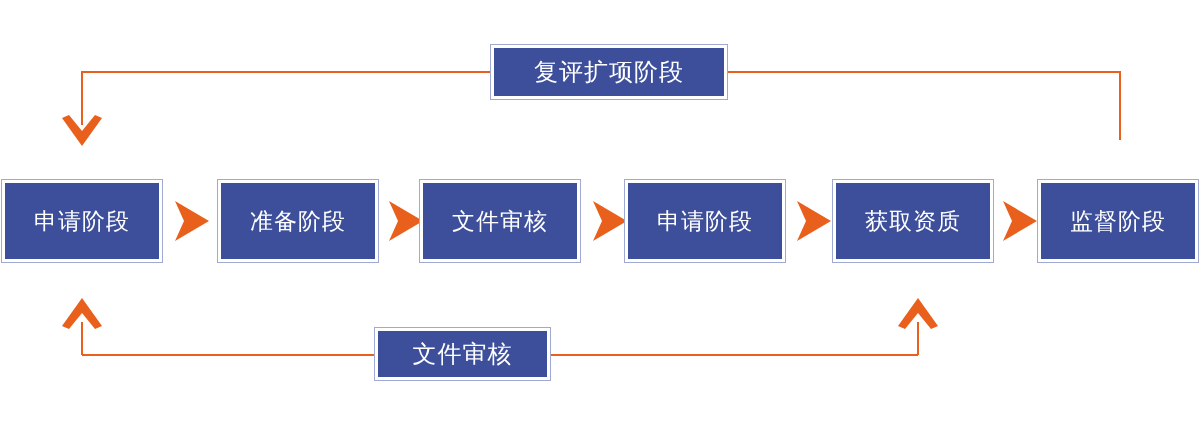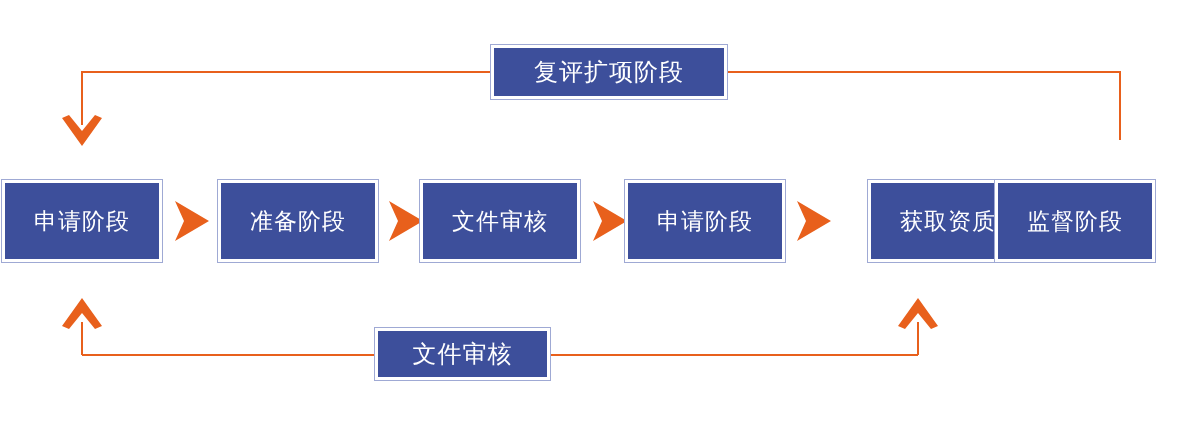--- a/index.html
+++ b/index.html
@@ -115,31 +115,31 @@
   <div class="stage-box" style="left:625px; top:180px; width:160px; height:82px;">
     <span class="stage-label">申请阶段</span>
   </div>
 
   <div class="chevron" style="left:794px; top:197px;">
     <svg width="40" height="48" viewBox="0 0 40 48">
       <path d="M 3 4 L 37 24 L 3 44 L 12 24 Z" fill="#e8601c"></path>
     </svg>
   </div>
 
-  <div class="stage-box" style="left:868px; top:180px; width:160px; height:82px;">
+  <div class="stage-box" style="left:833px; top:180px; width:160px; height:82px;">
     <span class="stage-label">获取资质</span>
   </div>
 
   <div class="chevron" style="left:1000px; top:197px;">
     <svg width="40" height="48" viewBox="0 0 40 48">
       <path d="M 3 4 L 37 24 L 3 44 L 12 24 Z" fill="#e8601c"></path>
     </svg>
   </div>
 
-  <div class="stage-box" style="left:995px; top:180px; width:160px; height:82px;">
+  <div class="stage-box" style="left:1038px; top:180px; width:160px; height:82px;">
     <span class="stage-label">监督阶段</span>
   </div>
 
   <div class="conn-line h" style="left:82px; top:354px; width:836px;"></div>
   <div class="conn-line v" style="left:81px; top:322px; height:33px;"></div>
   <div class="conn-line v" style="left:917px; top:322px; height:33px;"></div>
 
   <div class="conn-arrow" style="left:60px; top:298px;">
     <svg width="44" height="36" viewBox="0 0 44 36">
       <path d="M 22 0 L 42 28 L 35 31 L 22 15 L 9 31 L 2 28 Z" fill="#e8601c"></path>

